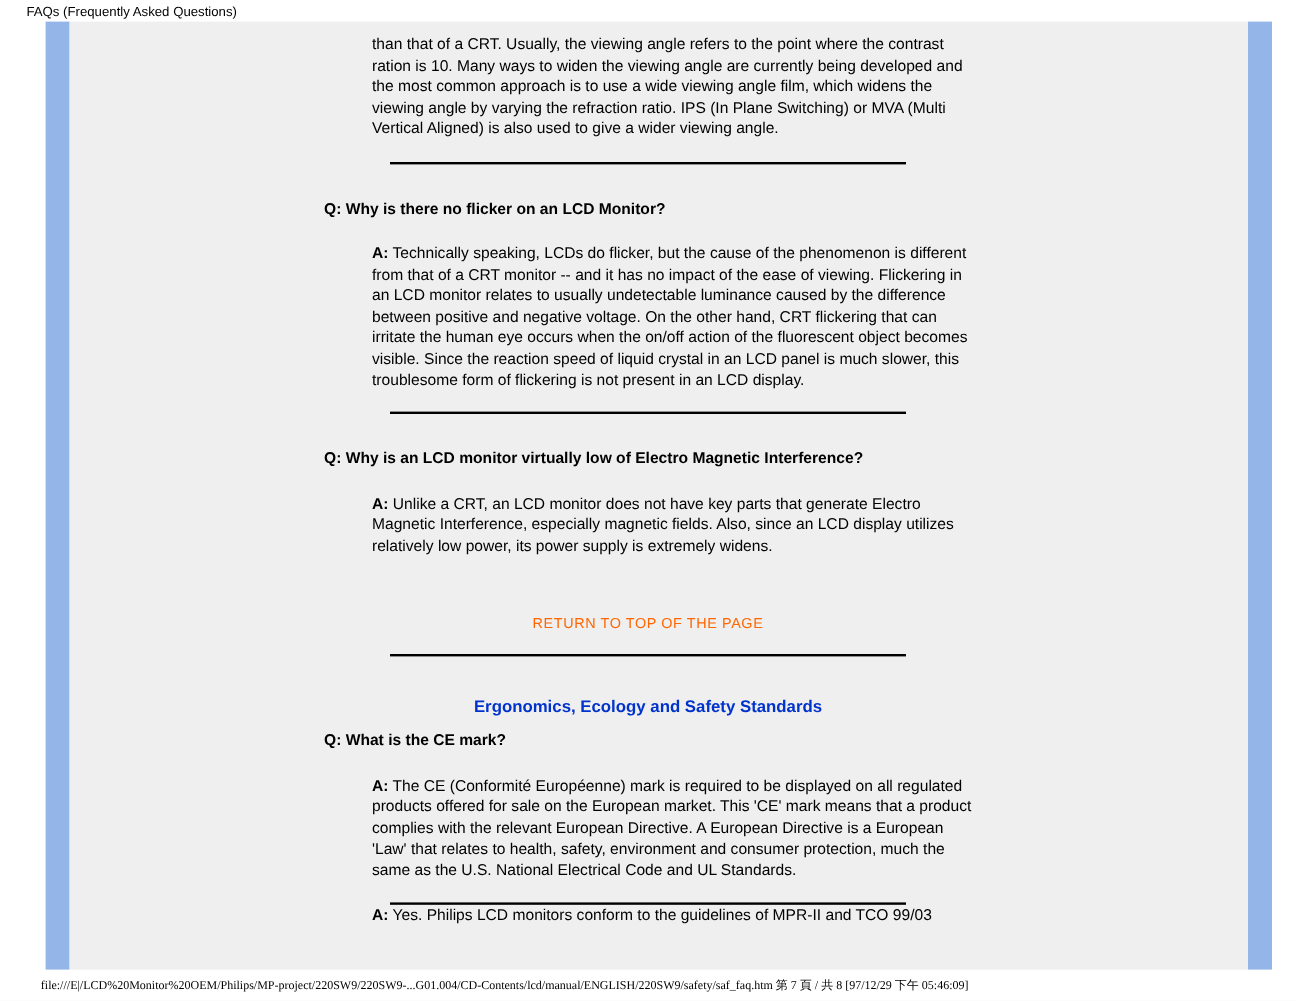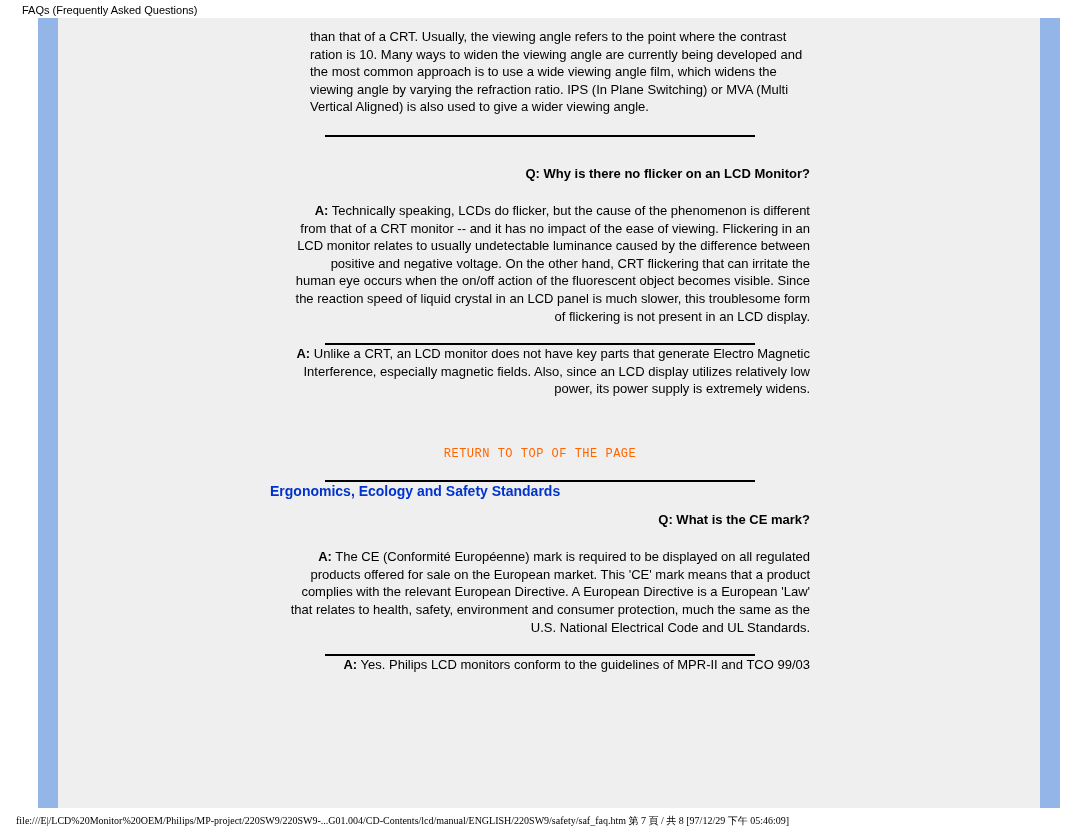--- a/index.html
+++ b/index.html
@@ -49,54 +49,55 @@
     left: 270px;
     top: 28px;
     width: 540px;
     color: #000;
     line-height: 1.35;
   }
   .a-label { font-weight: bold; }
   .q-row { margin-top: 28px; margin-bottom: 20px; }
   .q-label { font-weight: bold; }
   .q-text { font-weight: bold; }
-  .answer-block { margin-left: 20px; margin-bottom: 16px; }
+  .answer-block { margin-left: 40px; margin-bottom: 16px; }
   .hr-short {
     border: none;
     border-top: 2px solid #000;
     width: 430px;
     margin: 18px 0 0 55px;
   }
   .return-link {
     display: block;
     text-align: center;
     color: #ff6600;
     font-size: 12px;
     margin: 48px auto 16px auto;
     width: 540px;
     letter-spacing: 0.5px;
     text-decoration: none;
-    font-family: Liberation Mono, monospace;
   }
   .section-heading {
     color: #0033cc;
     font-weight: bold;
     font-size: 14px;
+    margin-top: 32px;
     margin-bottom: 10px;
+    text-align: center;
   }
   .footer-path {
     position: absolute;
     bottom: 6px;
-    left: 16px;
+    left: 34px;
     font-size: 10px;
     color: #000;
     font-family: "Times New Roman", serif;
     white-space: nowrap;
   }
-  .qa-wrap { margin-left: 0; text-align: right; }
+  .qa-wrap { margin-left: 0; }
   .first-answer { margin-left: 40px; margin-bottom: 19px; }
 </style>
 </head>
 <body>
 
 <div class="header-title">FAQs (Frequently Asked Questions)</div>
 
 <div class="left-stripe"></div>
 <div class="page-bg"></div>
 <div class="right-stripe"></div>
@@ -112,20 +113,23 @@
       <span class="q-label">Q:</span><span class="q-text"> Why is there no flicker on an LCD Monitor?</span>
     </div>
     <div class="answer-block">
       <span class="a-label">A:</span><span> Technically speaking, LCDs do flicker, but the cause of the phenomenon is different from that of a CRT monitor -- and it has no impact of the ease of viewing. Flickering in an LCD monitor relates to usually undetectable luminance caused by the difference between positive and negative voltage. On the other hand, CRT flickering that can irritate the human eye occurs when the on/off action of the fluorescent object becomes visible. Since the reaction speed of liquid crystal in an LCD panel is much slower, this troublesome form of flickering is not present in an LCD display.</span>
     </div>
   </div>
 
   <hr class="hr-short">
 
   <div class="qa-wrap">
+    <div class="q-row">
+      <span class="q-label">Q:</span><span class="q-text"> Why is an LCD monitor virtually low of Electro Magnetic Interference?</span>
+    </div>
     <div class="answer-block">
       <span class="a-label">A:</span><span> Unlike a CRT, an LCD monitor does not have key parts that generate Electro Magnetic Interference, especially magnetic fields. Also, since an LCD display utilizes relatively low power, its power supply is extremely widens.</span>
     </div>
   </div>
 
   <a href="#" class="return-link">RETURN TO TOP OF THE PAGE</a>
 
   <hr class="hr-short">
 
   <div class="section-heading">Ergonomics, Ecology and Safety Standards</div>

